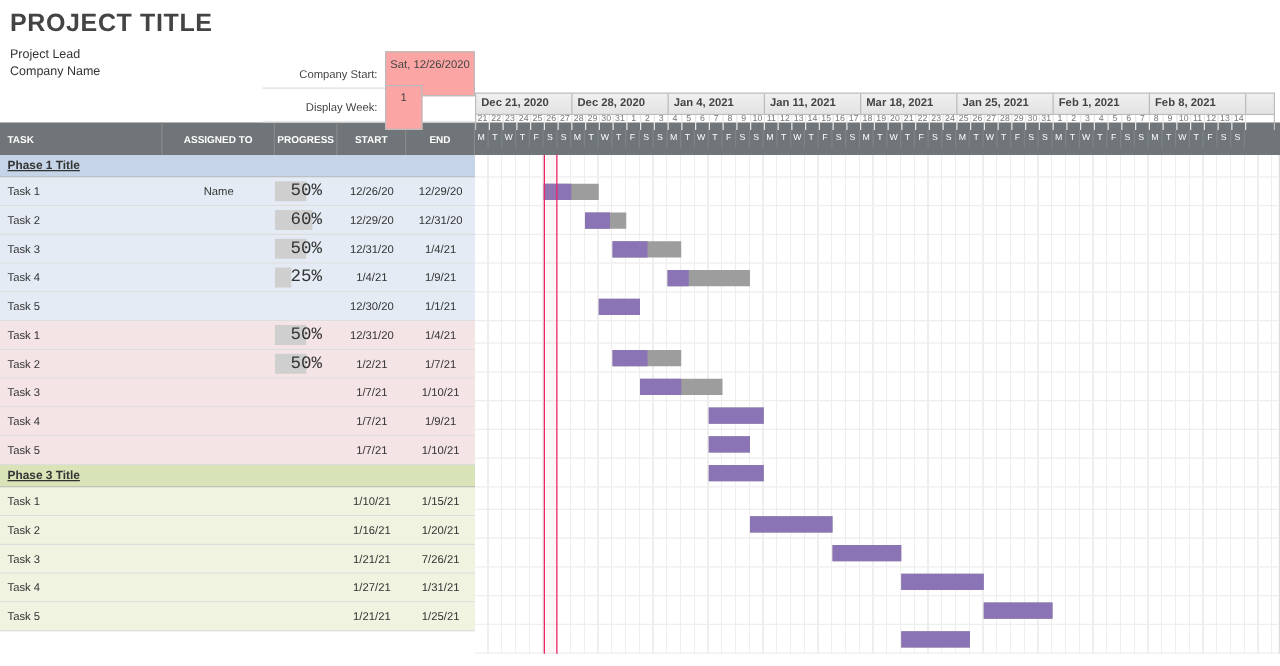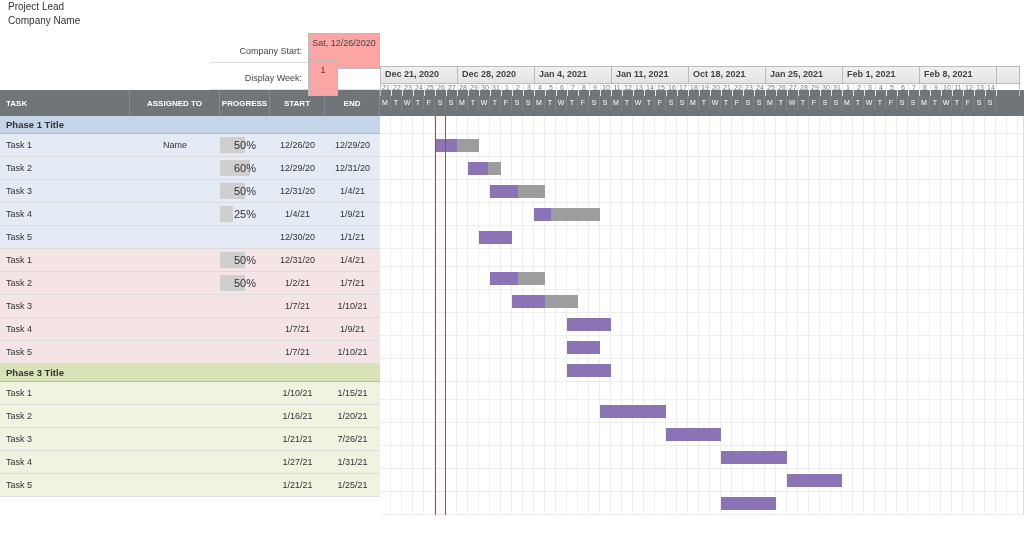--- a/index.html
+++ b/index.html
@@ -44,22 +44,22 @@
   .right{ flex:1; position:relative; border-right:1px solid #ddd;}
 
   .row { display:flex; height:23px; border-bottom:1px solid #ddd; align-items:center; }
   .row .cell{ height:100%; display:flex; align-items:center; font-size:9px; color:#333;}
   .row .cell.task{ width:var(--w-task); padding-left:6px;}
   .row .cell.assign{ width:var(--w-assign); justify-content:center;}
   .row .cell.prog{ width:var(--w-prog); justify-content:center; position:relative;}
   .row .cell.start{ width:var(--w-start); justify-content:center;}
   .row .cell.end{ width:var(--w-end); justify-content:center;}
   .row .cell.prog .fill{ position:absolute; left:0; top:3px; bottom:3px; background:#cfcfcf;}
-  .row .cell.prog .txt{ position:relative; z-index:1; font-size:11px;}
-  .phase .cell.task{ font-weight:700; font-size:9.5px;}
+  .row .cell.prog .txt{ position:relative; z-index:1; font-size:14px;font-family:Liberation Mono, monospace;}
+  .phase .cell.task{ font-weight:700; font-size:9.5px;text-decoration:underline;}
   .phase.blue  { background:#c6d4e8;}
   .trow.blue   { background:#e4ebf5;}
   .phase.pink  { background:#e8c3c3;}
   .trow.pink   { background:#f5e4e5;}
   .phase.green { background:#d9e3b8;}
   .trow.green  { background:#eff3e0;}
   .row.phase{border-bottom:1px solid #bbb; height:18px;}
   
   .gantt-row{ height:23px; border-bottom:1px solid #eee; position:relative;}
   .gantt-row.phase{height:18px;}
@@ -68,41 +68,42 @@
   .gantt-grid{ position:absolute; inset:0; background-image:
       repeating-linear-gradient(to right, transparent, transparent calc(var(--day-w) - 1px), #eee calc(var(--day-w) - 1px), #eee var(--day-w));
   }
   .today-line{ position:absolute; top:0; bottom:0; border-left:1px solid #e26; border-right:1px solid #e26; width:var(--day-w); background:rgba(255,100,100,.05); z-index:5;}
 </style>
 </head>
 <body>
 
 <div class="page">
   <div class="top">
+    <div class="title">PROJECT TITLE</div>
     <div class="meta">
       <div>Project Lead</div>
       <div>Company Name</div>
     </div>
     <div class="inputs">
       <div class="row">
         <div class="lbl">Company Start:</div>
         <div class="box date">Sat, 12/26/2020</div>
       </div>
       <div class="row">
         <div class="lbl">Display Week:</div>
         <div class="box num">1</div>
       </div>
     </div>
     <div class="h-wrapper">
       <div class="h-weeks" id="h-weeks">
           <div class="wk">Dec 21, 2020</div>
           <div class="wk">Dec 28, 2020</div>
           <div class="wk">Jan 4, 2021</div>
           <div class="wk">Jan 11, 2021</div>
-          <div class="wk">Oct 18, 2021</div>
+          <div class="wk">Mar 18, 2021</div>
           <div class="wk">Jan 25, 2021</div>
           <div class="wk">Feb 1, 2021</div>
           <div class="wk">Feb 8, 2021</div>
         </div>
       <div class="h-days" id="h-days">
           <div class="d">21</div>
           <div class="d">22</div>
           <div class="d">23</div>
           <div class="d">24</div>
           <div class="d">25</div>

